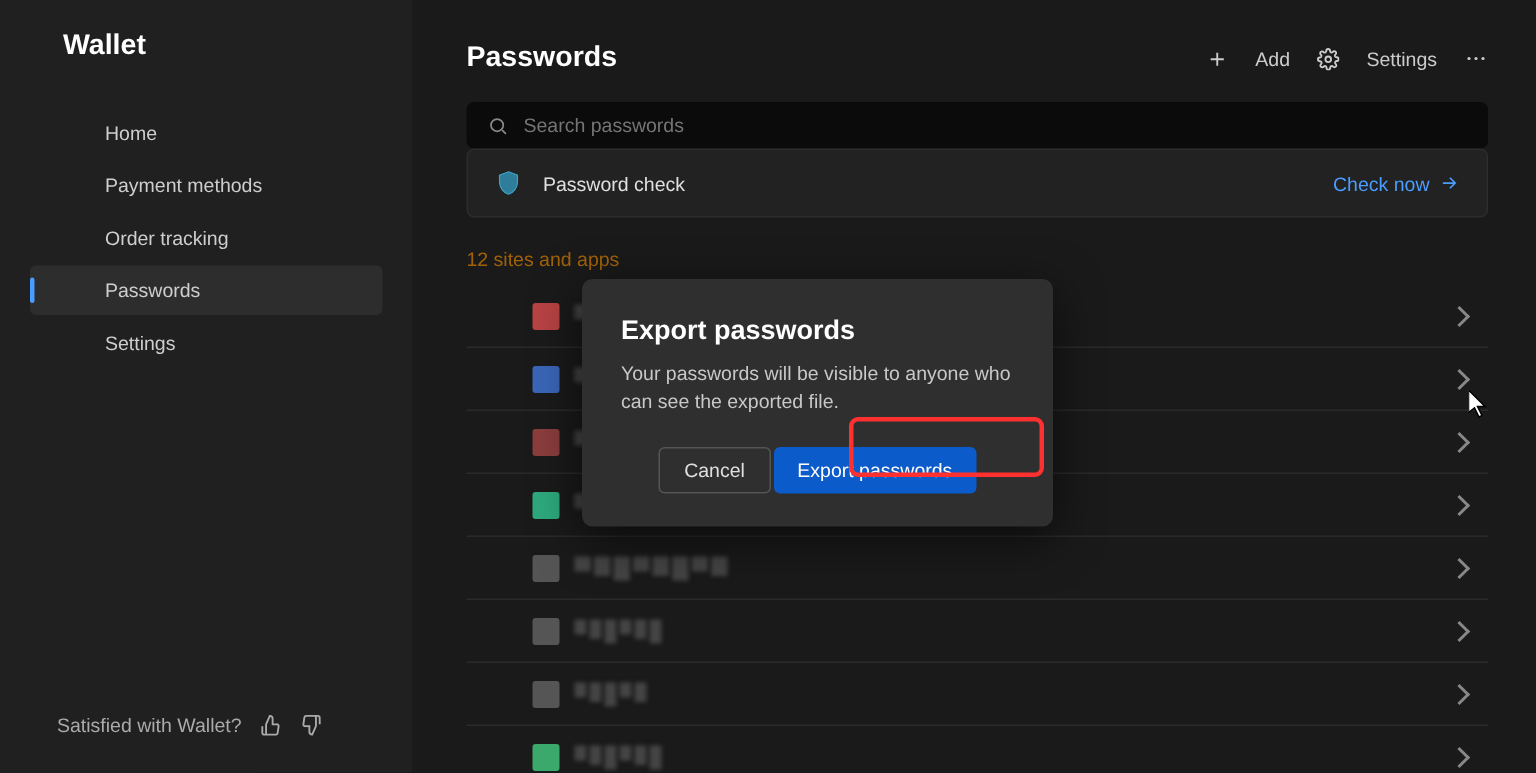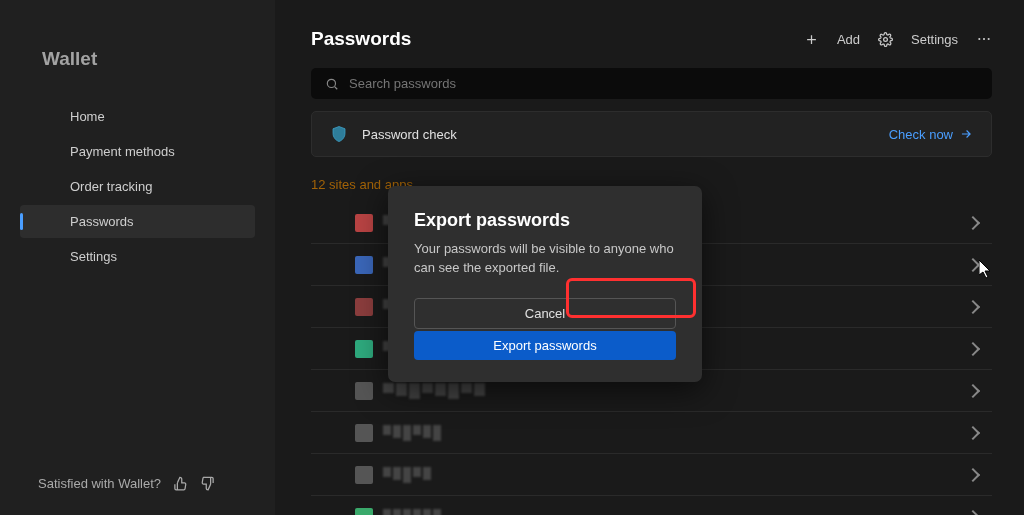--- a/index.html
+++ b/index.html
@@ -15,24 +15,24 @@
     .container { display: flex; height: 100%; }
     .sidebar {
       width: 275px;
       background: #202020;
       display: flex;
       flex-direction: column;
       padding: 0;
       position: relative;
     }
     .sidebar-title {
-      color: #a3a3a3;
+      color: #ffffff;
       font-size: 19px;
       font-weight: 600;
-      padding: 48px 0 28px 42px;
+      padding: 20px 0 28px 42px;
     }
     .sidebar-items { flex: 1; }
     .sidebar-item {
       padding: 9px 0 9px 50px;
       font-size: 13px;
       color: #cecece;
       cursor: pointer;
       margin: 2px 20px 2px 20px;
       border-radius: 4px;
       position: relative;
@@ -82,21 +82,20 @@
       cursor: pointer;
     }
     .header-btn svg { width: 15px; height: 15px; }
     .more-icon { cursor: pointer; display: flex; align-items: center; }
     .search-bar {
       background: #0b0b0b;
       border-radius: 5px;
       display: flex;
       align-items: flex-end;
       padding: 8px 14px;
-      margin-bottom: 12px;
     }
     .search-bar svg { width: 14px; height: 14px; color: #888; margin-right: 10px; }
     .search-input {
       background: transparent;
       border: none;
       outline: none;
       color: #cccccc;
       font-size: 13px;
       flex: 1;
     }
@@ -156,21 +155,21 @@
       top: 186px;
       width: 314px;
       background: #2f2f2f;
       border-radius: 7px;
       padding: 24px 26px 22px 26px;
       box-shadow: 0 8px 32px rgba(0,0,0,.6);
       z-index: 50;
     }
     .modal-title { color: #ffffff; font-size: 18px; font-weight: 600; margin-bottom: 9px; }
     .modal-body { font-size: 13px; color: #c8c8c8; line-height: 1.45; margin-bottom: 20px; }
-    .modal-actions { display: flex; justify-content: center; gap: 2px; flex-direction: column; }
+    .modal-actions { display: flex; justify-content: center; gap: 2px; }
     .btn {
       padding: 7px 16px;
       font-size: 13px;
       border-radius: 4px;
       cursor: pointer;
       border: none;
     }
     .btn-cancel { background: transparent; color: #e0e0e0; border: 1px solid #555; }
     .btn-primary { background: #0b5cca; color: #ffffff; font-weight: 500; }
     .highlight-box {

